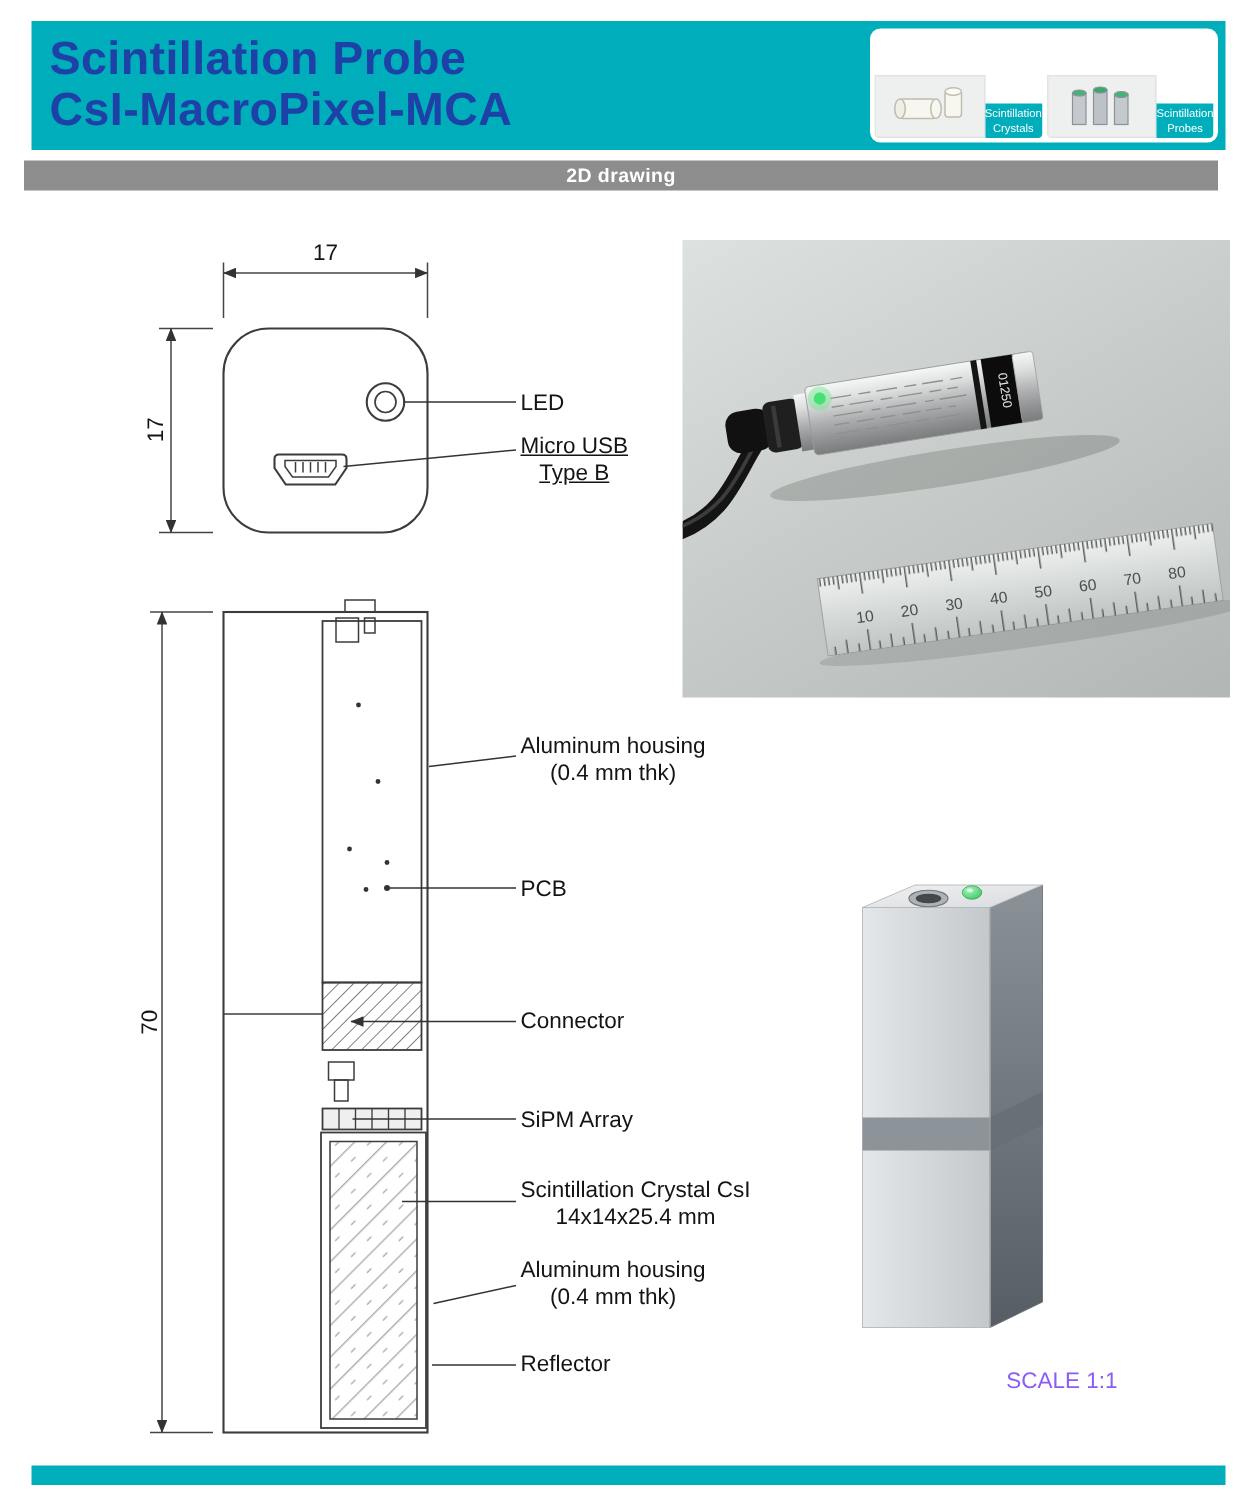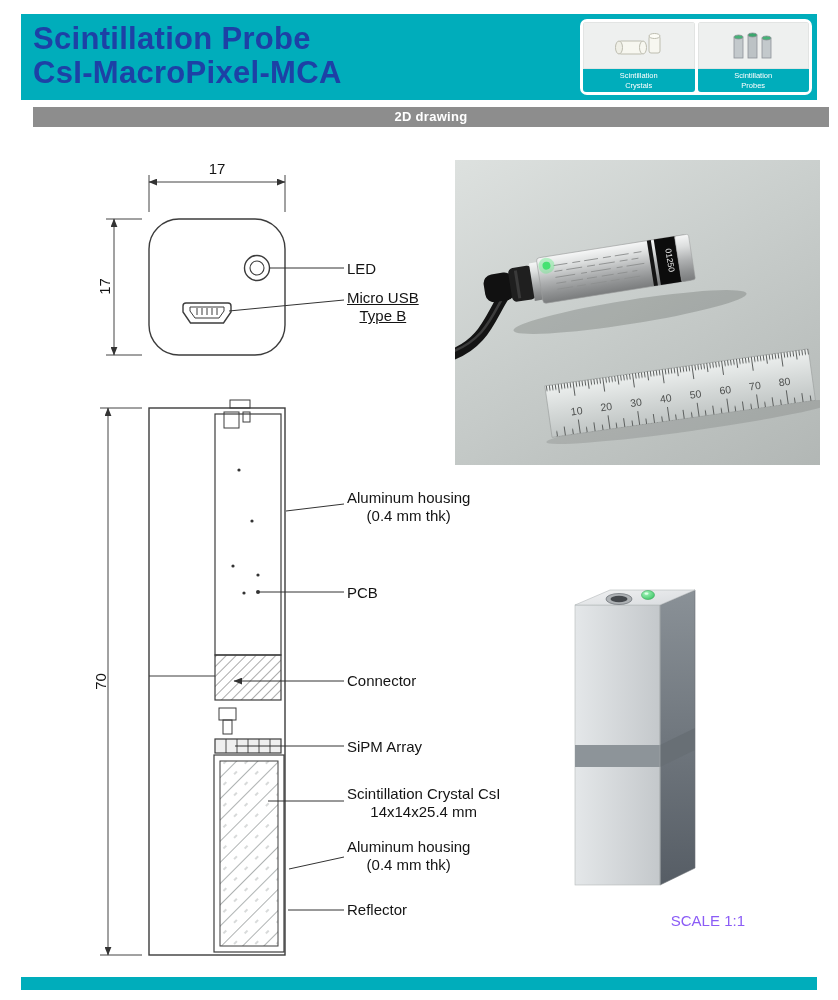--- a/index.html
+++ b/index.html
@@ -4,27 +4,27 @@
 <style>
   html,body{margin:0;padding:0;background:#ffffff;}
   .page{position:relative;width:838px;height:1000px;background:#fff;overflow:hidden;
         font-family:"Liberation Sans",sans-serif;}
   
   .header{position:absolute;left:21px;top:14px;width:796px;height:86px;background:#00adbb;}
   .header-title{position:absolute;left:12px;top:8px;width:545px;
         color:#1d41a6;font-weight:bold;font-size:31px;line-height:1.1;letter-spacing:.3px;}
   .tiles{position:absolute;top:5px;right:5px;width:232px;height:76px;background:#fff;
         border-radius:7px;display:flex;gap:3px;padding:3px;box-sizing:border-box;}
-  .tile{flex:1;display:flex;flex-direction:column;overflow:hidden;border-radius:3px;}
+  .tile{flex:1;display:flex;flex-direction:row;overflow:hidden;border-radius:3px;align-items:flex-end;}
   .tile-img{flex:1;background:#eef0ef;border:1px solid #e2e4e3;display:flex;
         align-items:center;justify-content:center;}
   .tile-label{height:23px;background:#00adbb;color:#fff;font-size:7.5px;line-height:1.25;
         text-align:center;white-space:pre-line;display:flex;align-items:center;justify-content:center;}
   
-  .section-bar{position:absolute;left:33px;top:107px;width:796px;height:20px;background:#8d8d8d;
+  .section-bar{position:absolute;left:16px;top:107px;width:796px;height:20px;background:#8d8d8d;
         color:#fff;font-size:13px;font-weight:bold;text-align:center;line-height:20px;letter-spacing:.3px;}
   
   .draw-svg{position:absolute;left:0;top:0;width:838px;height:1000px;}
   .dlabel{position:absolute;font-size:15px;color:#141414;white-space:pre-line;line-height:1.22;text-align:center;}
   .dim{position:absolute;font-size:15px;color:#141414;text-align:center;}
   .rot{transform:rotate(-90deg);}
   
   .photo{position:absolute;left:455px;top:160px;width:365px;height:305px;
         background:linear-gradient(150deg,#dde1df 0%,#c9cecc 45%,#b2b7b5 100%);overflow:hidden;}
   

